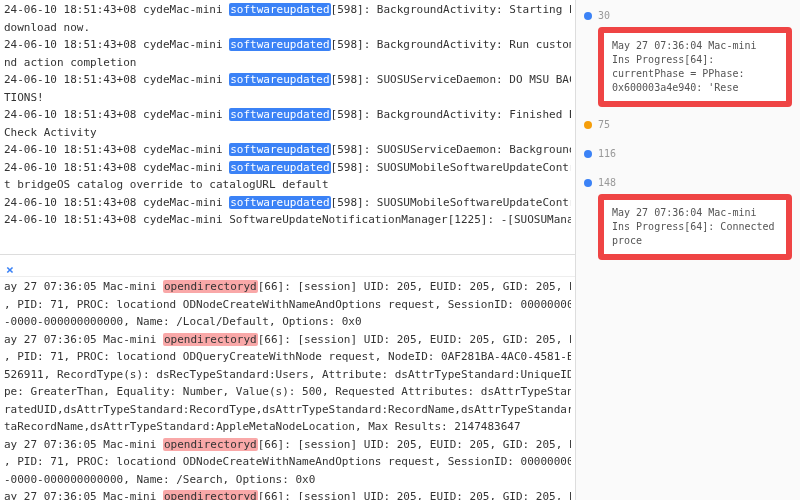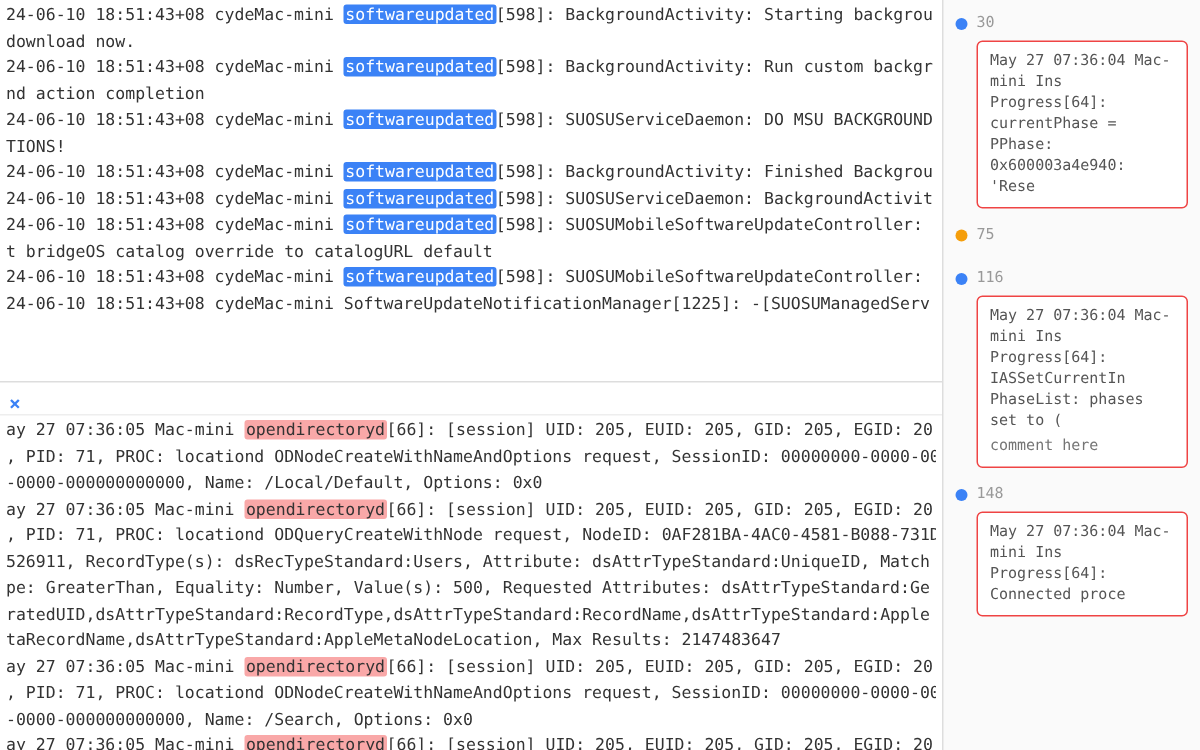--- a/index.html
+++ b/index.html
@@ -63,21 +63,21 @@
       margin-top: 45px;
     }
     .hl-red {
       background: #f9a8a8;
       color: #333;
       padding: 0 1px;
       border-radius: 2px;
       text-align: center;
     }
     .side-panel {
-      width: 172px;
+      width: 225px;
       border-left: 1px solid #ddd;
       background: #fafafa;
       padding: 8px;
       display: flex;
       flex-direction: column;
       gap: 10px;
     }
     .side-item {
       position: relative;
     }
@@ -94,21 +94,21 @@
       flex-shrink: 0;
     }
     .dot-blue { background: #3b82f6; }
     .dot-orange { background: #f59e0b; }
     .line-num {
       color: #999;
       font-size: 10px;
     }
     .side-card {
       background: #fff;
-      border: 1px solid #ef4444;
+      border: 6px solid #ef4444;
       border-radius: 4px;
       padding: 6px 8px;
       margin-left: 14px;
       font-size: 10px;
       color: #555;
       line-height: 1.4;
       overflow: hidden;
     }
     .comment-input {
       width: 100%;
@@ -127,20 +127,21 @@
 <div class="container">
   <div class="main-panel">
     <div class="upper-log" id="upper-log">
         <div class="log-line">24-06-10 18:51:43+08 cydeMac-mini <span class="hl-blue">softwareupdated</span>[598]: BackgroundActivity: Starting backgrou</div>
         <div class="log-line"> download now.</div>
         <div class="log-line">24-06-10 18:51:43+08 cydeMac-mini <span class="hl-blue">softwareupdated</span>[598]: BackgroundActivity: Run custom backgr</div>
         <div class="log-line">nd action completion</div>
         <div class="log-line">24-06-10 18:51:43+08 cydeMac-mini <span class="hl-blue">softwareupdated</span>[598]: SUOSUServiceDaemon: DO MSU BACKGROUND</div>
         <div class="log-line">TIONS!</div>
         <div class="log-line">24-06-10 18:51:43+08 cydeMac-mini <span class="hl-blue">softwareupdated</span>[598]: BackgroundActivity: Finished Backgrou</div>
+        <div class="log-line"> Check Activity</div>
         <div class="log-line">24-06-10 18:51:43+08 cydeMac-mini <span class="hl-blue">softwareupdated</span>[598]: SUOSUServiceDaemon: BackgroundActivit</div>
         <div class="log-line">24-06-10 18:51:43+08 cydeMac-mini <span class="hl-blue">softwareupdated</span>[598]: SUOSUMobileSoftwareUpdateController:</div>
         <div class="log-line">t bridgeOS catalog override to catalogURL default</div>
         <div class="log-line">24-06-10 18:51:43+08 cydeMac-mini <span class="hl-blue">softwareupdated</span>[598]: SUOSUMobileSoftwareUpdateController:</div>
         <div class="log-line">24-06-10 18:51:43+08 cydeMac-mini SoftwareUpdateNotificationManager[1225]: -[SUOSUManagedServ</div>
       </div>
     <div class="close-bar">
       <span class="close-icon">×</span>
     </div>
     <div class="lower-log" id="lower-log">
@@ -173,21 +174,20 @@
         <div class="side-item-header">
           <span class="dot dot-orange"></span>
           <span class="line-num">75</span>
         </div>
       </div>
       <div class="side-item">
         <div class="side-item-header">
           <span class="dot dot-blue"></span>
           <span class="line-num">116</span>
         </div>
-        <div class="side-card"><div>May 27 07:36:04 Mac-mini Ins Progress[64]: IASSetCurrentIn PhaseList: phases set to (</div><input class="comment-input" placeholder="comment here" style=""></div>
       </div>
       <div class="side-item">
         <div class="side-item-header">
           <span class="dot dot-blue"></span>
           <span class="line-num">148</span>
         </div>
         <div class="side-card">
           <div>May 27 07:36:04 Mac-mini Ins Progress[64]: Connected proce</div>
         </div>
       </div>

